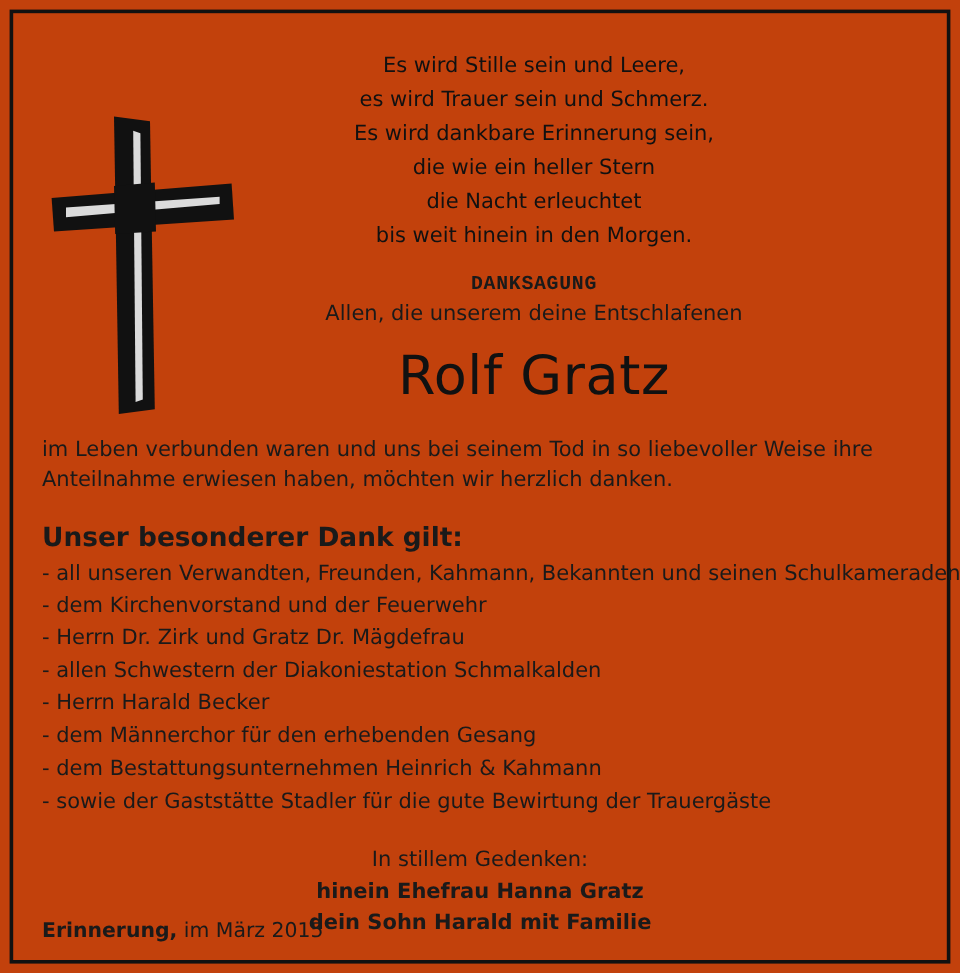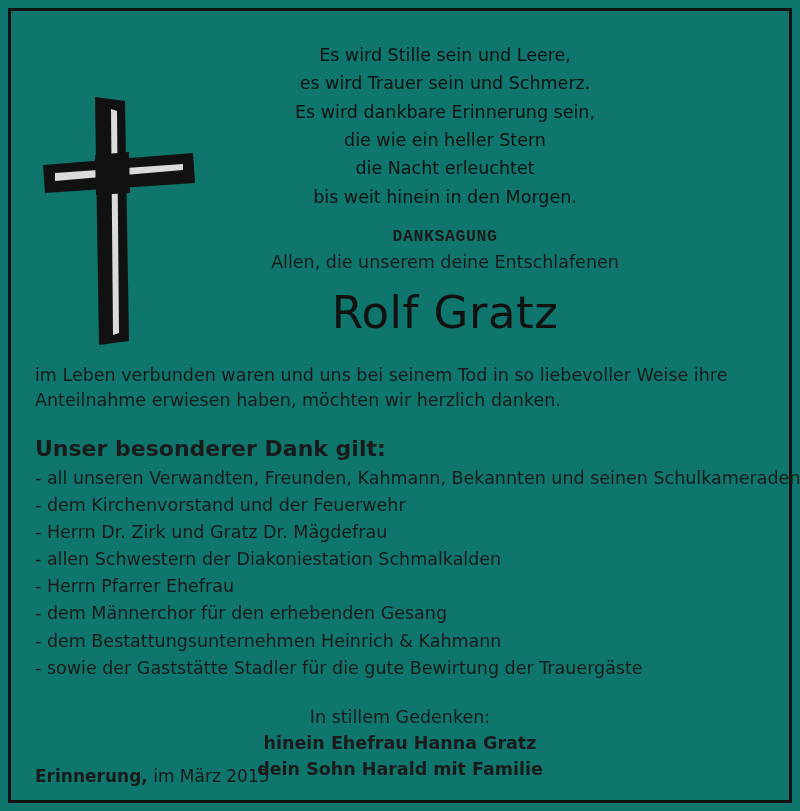--- a/index.html
+++ b/index.html
@@ -8,21 +8,21 @@
     background: #ffffff;
   }
   body {
     font-family: "DejaVu Sans", sans-serif;
     color: #1a1a1a;
   }
   .page {
     width: 800px;
     height: 811px;
     box-sizing: border-box;
-    background: #0f766e;
+    background: #c2410c;
     position: relative;
     overflow: hidden;
   }
   .border-frame {
     position: absolute;
     left: 8px;
     top: 8px;
     right: 8px;
     bottom: 8px;
     border: 3px solid #111111;
@@ -173,21 +173,21 @@
       <div>Anteilnahme erwiesen haben, möchten wir herzlich danken.</div>
     </div>
 
     <div class="thanks-head">Unser besonderer Dank gilt:</div>
 
     <div class="thanks-list">
       <div>- all unseren Verwandten, Freunden, Kahmann, Bekannten und seinen Schulkameraden</div>
       <div>- dem Kirchenvorstand und der Feuerwehr</div>
       <div>- Herrn Dr. Zirk und Gratz Dr. Mägdefrau</div>
       <div>- allen Schwestern der Diakoniestation Schmalkalden</div>
-      <div>- Herrn Pfarrer Ehefrau</div>
+      <div>- Herrn Harald Becker</div>
       <div>- dem Männerchor für den erhebenden Gesang</div>
       <div>- dem Bestattungsunternehmen Heinrich &amp; Kahmann</div>
       <div>- sowie der Gaststätte Stadler für die gute Bewirtung der Trauergäste</div>
     </div>
 
     <div class="closing">
       <div class="c1">In stillem Gedenken:</div>
       <div class="c2">hinein Ehefrau Hanna Gratz</div>
       <div class="c3">dein Sohn Harald mit Familie</div>
     </div>

